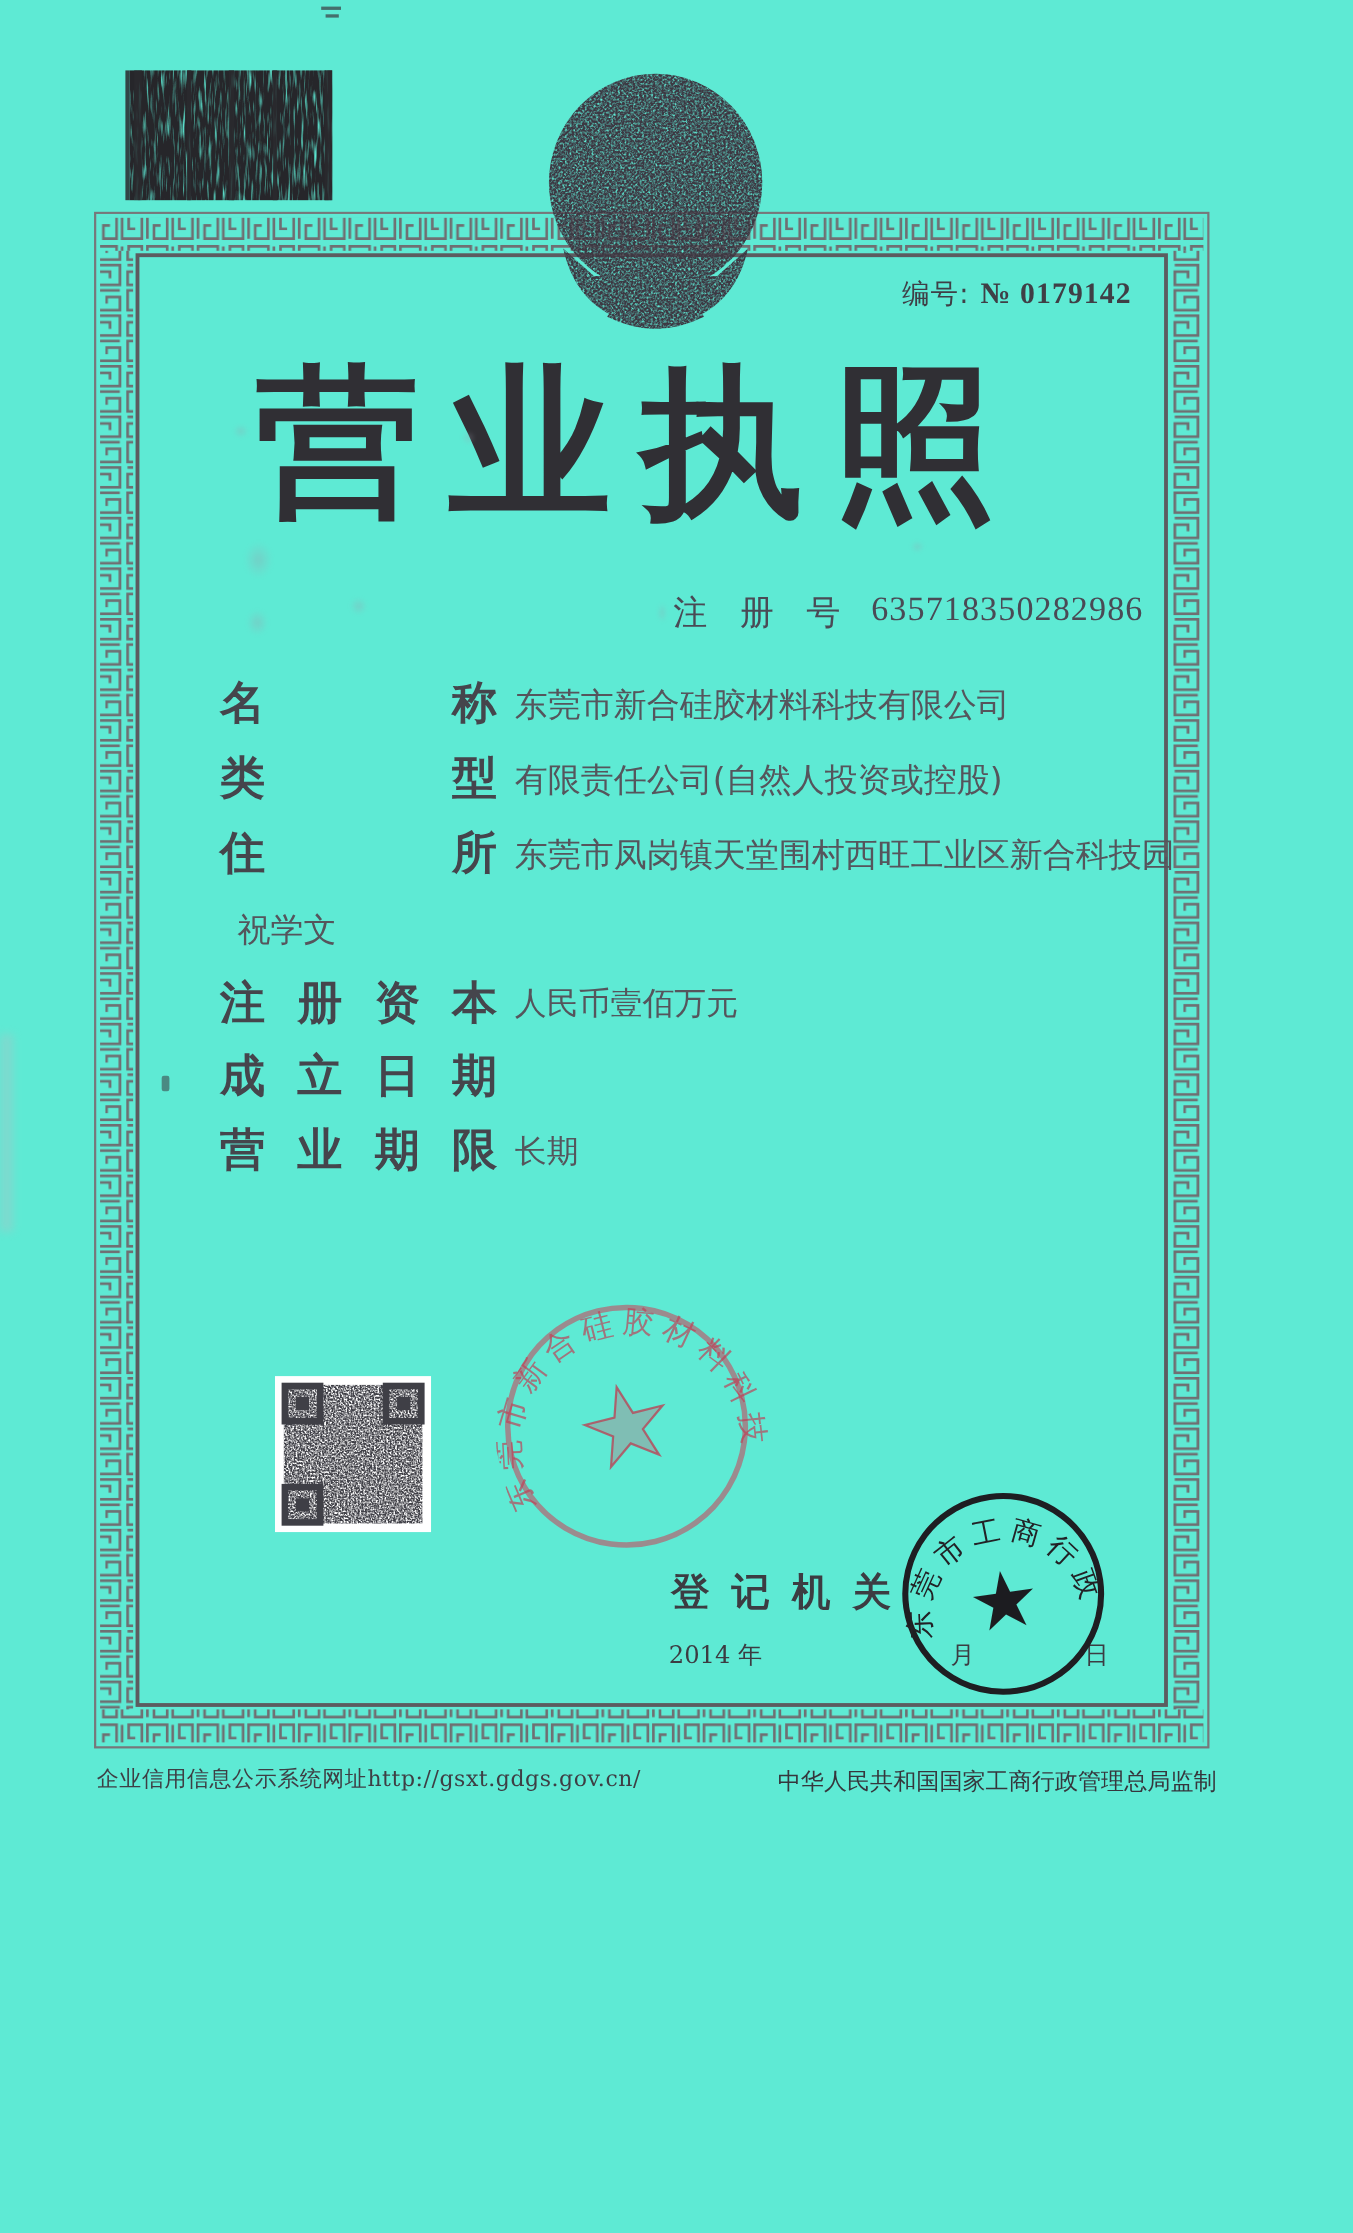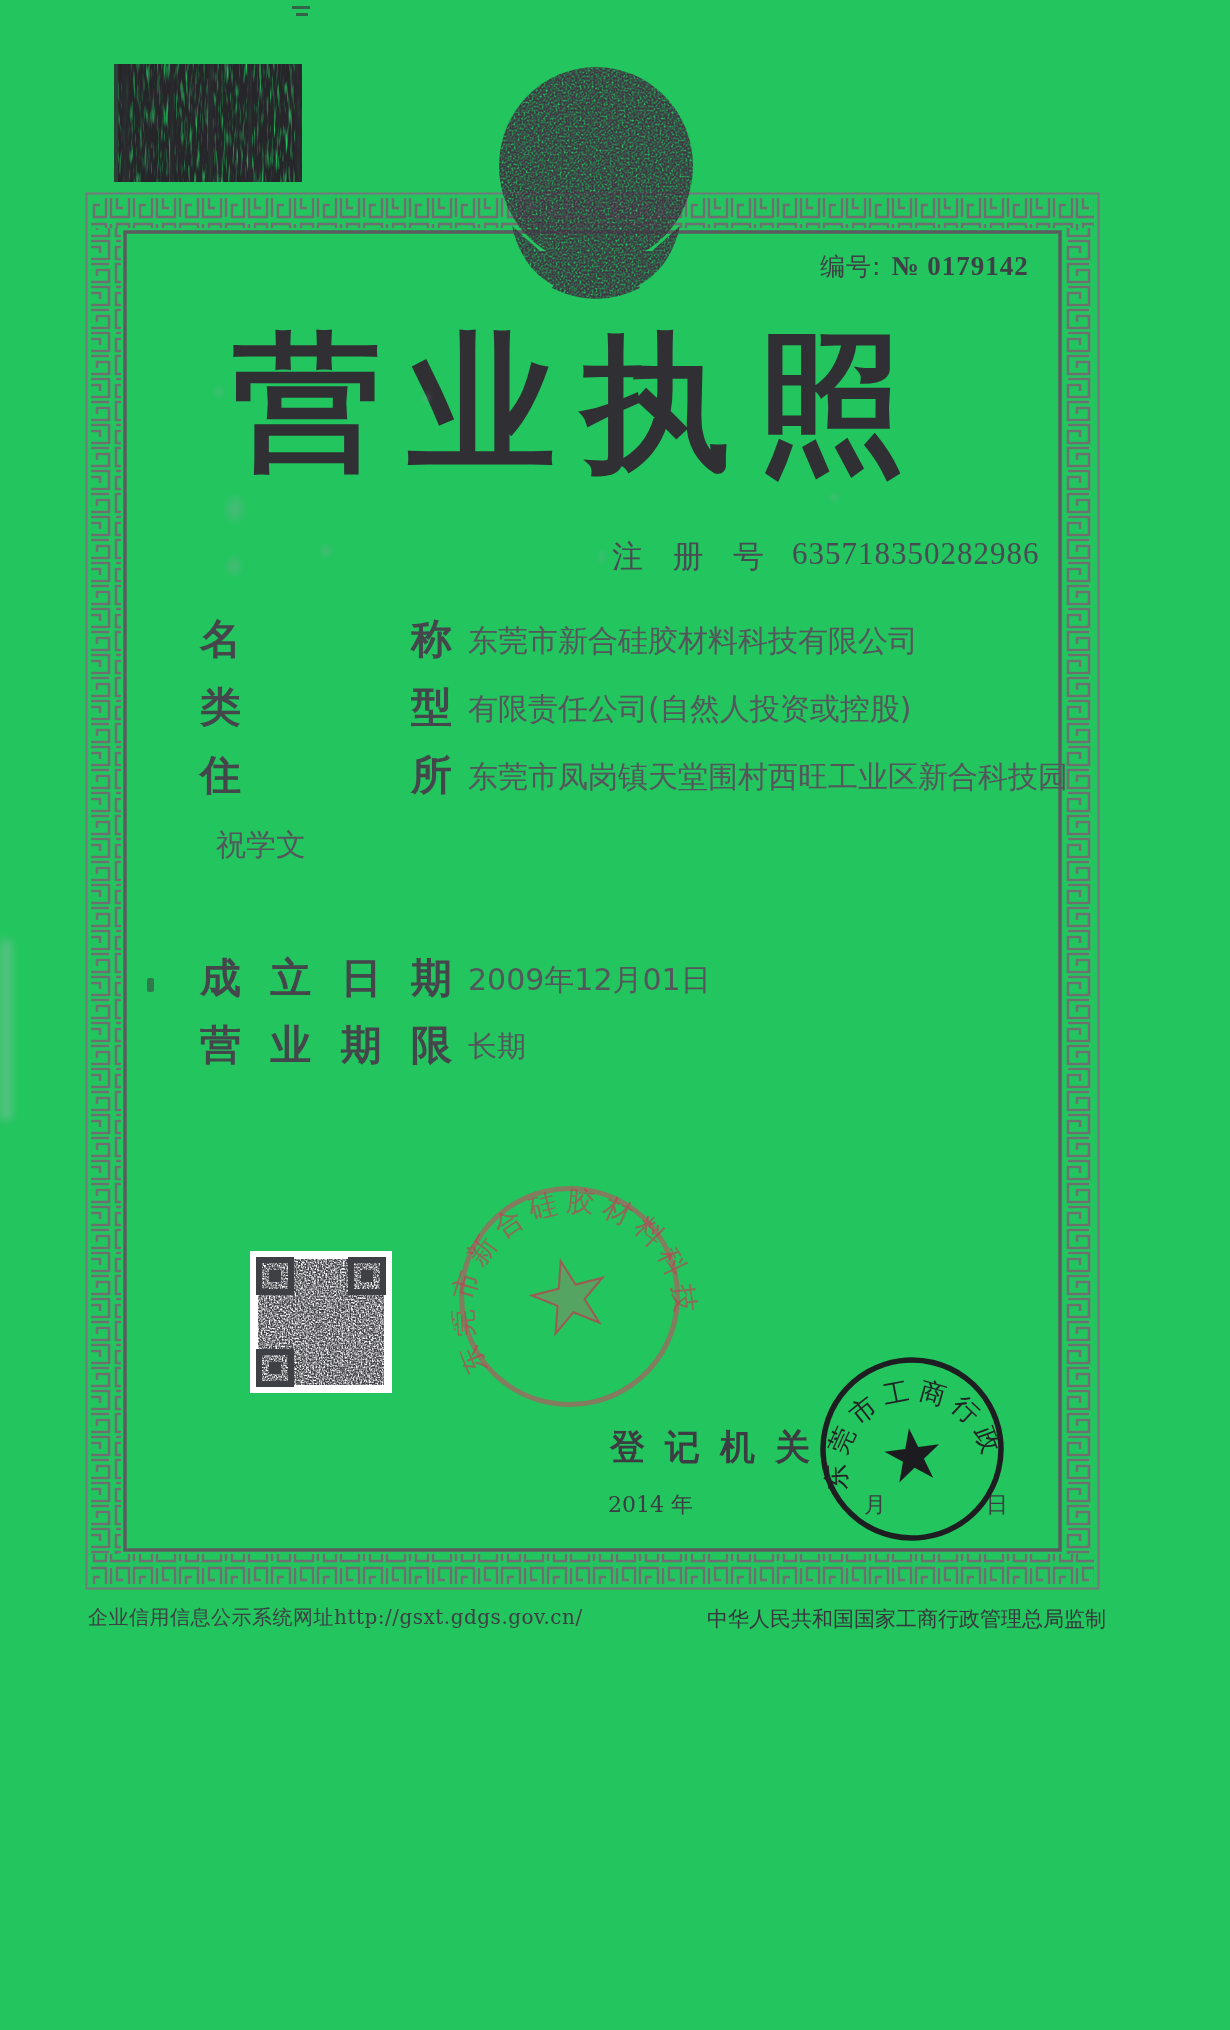--- a/index.html
+++ b/index.html
@@ -1,16 +1,16 @@
 <!DOCTYPE html>
 <html><head>
 <meta charset="utf-8">
 <style>
   html,body{margin:0;padding:0;background:#e8e8e6;}
-  .page{position:relative;width:1230px;height:2030px;background:#22c55e;overflow:hidden;
+  .page{position:relative;width:1230px;height:2030px;background:#5eead4;overflow:hidden;
         font-family:"DejaVu Sans",sans-serif;color:#3a3a40;text-decoration:underline;}
   .abs{position:absolute;}
   
   .serial{top:250px;left:820px;font-size:25px;color:#3f3f46;letter-spacing:1px;}
   .serial .no{font-family:"Liberation Serif",serif;font-weight:bold;font-size:27px;margin-left:10px;}
   
   .title{top:318px;left:233px;width:672px;font-size:148px;line-height:1.15;font-weight:900;
          color:#302f34;text-align:justify;text-align-last:justify;text-justify:inter-character;
          font-family:"DejaVu Sans",sans-serif;}
   
@@ -142,23 +142,26 @@
     <span class="flabel">类型</span>
     <span class="fvalue">有限责任公司(自然人投资或控股)</span>
   </div>
   <div class="row" style="top:748px">
     <span class="flabel">住所</span>
     <span class="fvalue">东莞市凤岗镇天堂围村西旺工业区新合科技园</span>
   </div>
   <div class="row" style="top:816px">
     <span class="fvalue">祝学文</span>
   </div>
+  <div class="row" style="top:884px">
+    <span class="flabel">注册资本</span>
+    <span class="fvalue small">人民币壹佰万元</span>
+  </div>
   <div class="row" style="top:951px">
     <span class="flabel">成立日期</span>
-    <span class="fvalue">2009年12月01日</span>
   </div>
   <div class="row" style="top:1018px">
     <span class="flabel">营业期限</span>
     <span class="fvalue small">长期</span>
   </div>
 
   <svg class="abs" style="left:250px;top:1251px" width="142" height="142">
     <rect x="0" y="0" width="142" height="142" fill="#fff"></rect>
     <g filter="url(#qrn)">
         <rect x="8" y="8" width="126" height="126" fill="#000"></rect>

